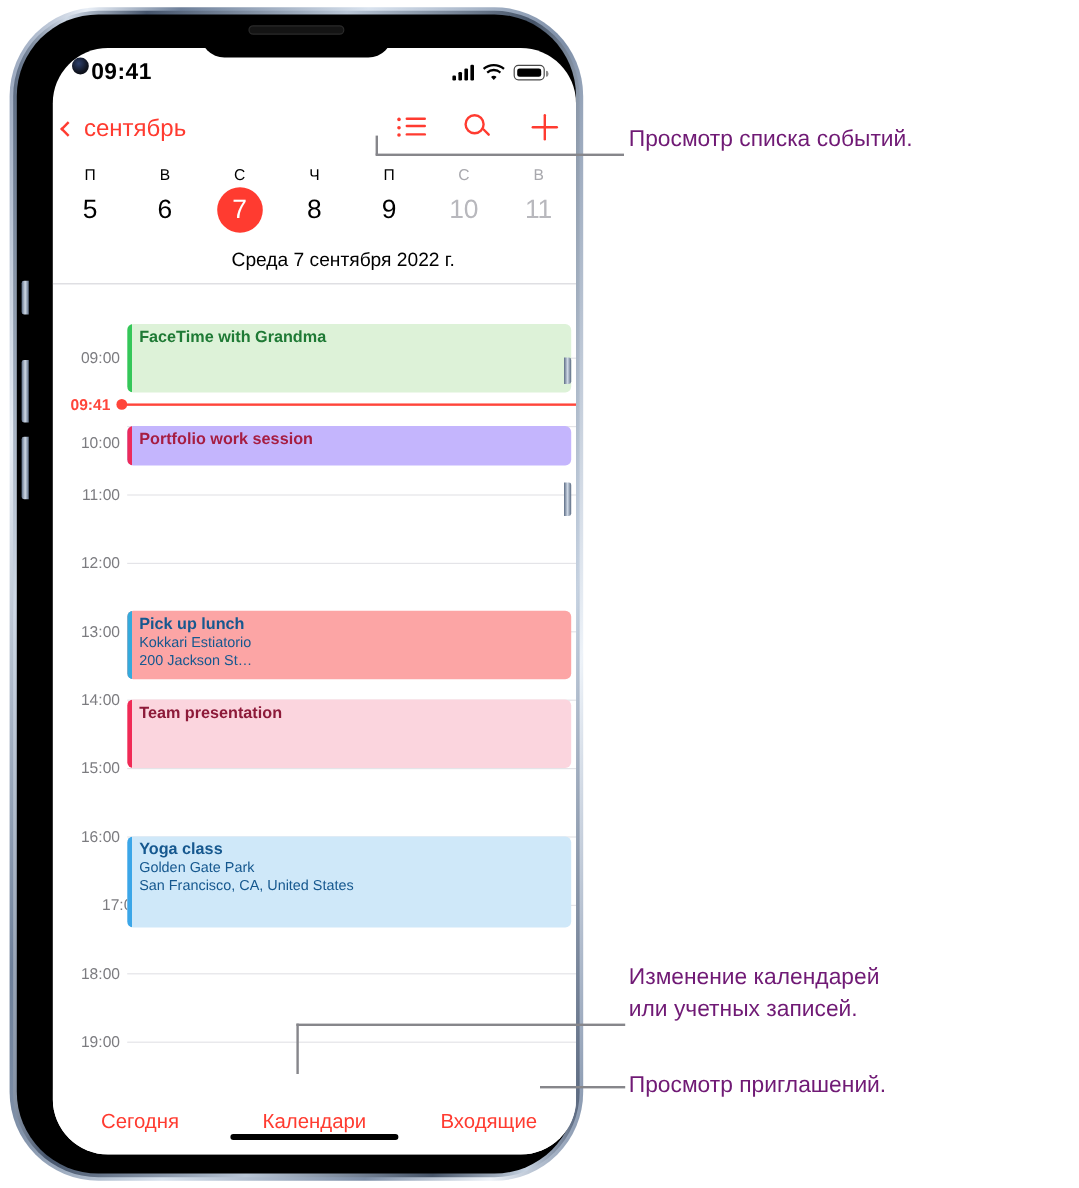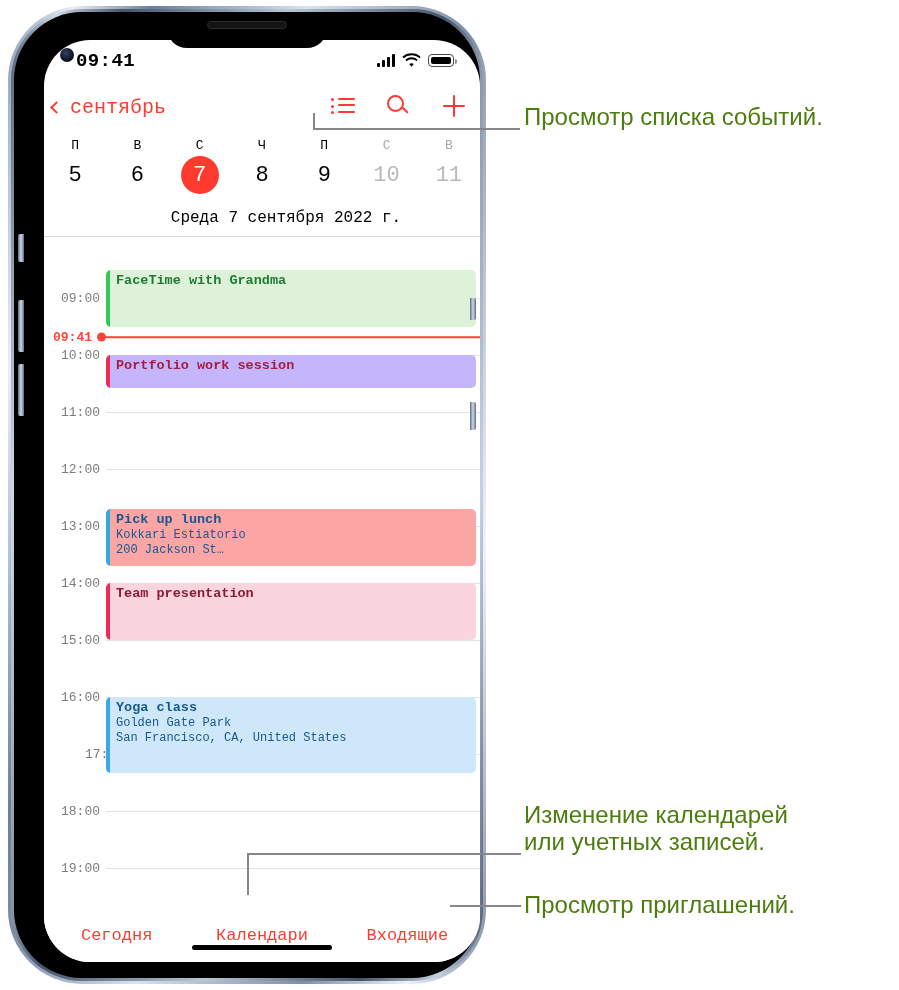--- a/index.html
+++ b/index.html
@@ -24,21 +24,21 @@
     border-radius:71px;
     background: linear-gradient(95deg,#4a5a72 0%,#cfd9e6 8%,#46556c 20%,#b9c6d6 50%,#465468 78%,#c6d2e1 92%,#4a5870 100%);
   }
   .phone-black {
     position:absolute; left:6px; top:6px; width:466px; height:966px;
     border-radius:68px; background:#000;
   }
   
   .screen {
     position:absolute; left:30px; top:28px; width:436px; height:922px;
-    border-radius:46px; background:#ffffff; overflow:hidden;font-family:Liberation Mono, monospace;
+    border-radius:46px; background:#ffffff; overflow:hidden;
   }
   
   .notch {
     position:absolute; left:50%; top:6px; transform:translateX(-50%);
     width:160px; height:30px; background:#000; border-radius:0 0 20px 20px;
     z-index:40;
   }
   .notch-speaker {
     position:absolute; left:50%; top:3px; transform:translateX(-50%);
     width:80px; height:8px; border-radius:5px;
@@ -161,21 +161,21 @@
     background:#fff; display:flex; align-items:center;
   }
   .tb-btn { flex:1; text-align:center; color:#ff3b30; font-size:17px; cursor:pointer; }
   .homebar {
     position:absolute; left:50%; bottom:12px; transform:translateX(-50%);
     width:140px; height:5px; border-radius:3px; background:#000;
   }
 
   
   .co-text {
-    position:absolute; font-size:24px; color:#4d7c0f; line-height:27px;
+    position:absolute; font-size:19px; color:#701a75; line-height:27px;
     white-space:pre-line;
   }
   .co-line { position:absolute; background:#86868b; }
 </style>
 </head>
 <body>
 
 <div id="root">
 
   <div class="phone-outer">
@@ -296,21 +296,21 @@
               </div>
             </div>
         </div>
         <div class="daytitle">Среда  7 сентября 2022 г.</div>
         <div class="hdr-sep"></div>
 
         <div class="daygrid" id="daygrid">
             <div class="hourline" style="top: 61px;"></div>
             <div class="hourlabel" style="top: 61px;">09:00</div>
             <div class="hourline" style="top: 118px;"></div>
-            <div class="hourlabel" style="top: 118px;">10:00</div>
+            <div class="hourlabel" style="top: 132px;">10:00</div>
             <div class="hourline" style="top: 175px;"></div>
             <div class="hourlabel" style="top: 175px;">11:00</div>
             <div class="hourline" style="top: 232px;"></div>
             <div class="hourlabel" style="top: 232px;">12:00</div>
             <div class="hourline" style="top: 289px;"></div>
             <div class="hourlabel" style="top: 289px; text-align: right;">13:00</div>
             <div class="hourline" style="top: 346px;"></div>
             <div class="hourlabel" style="top: 346px;">14:00</div>
             <div class="hourline" style="top: 403px;"></div>
             <div class="hourlabel" style="top: 403px;">15:00</div>

